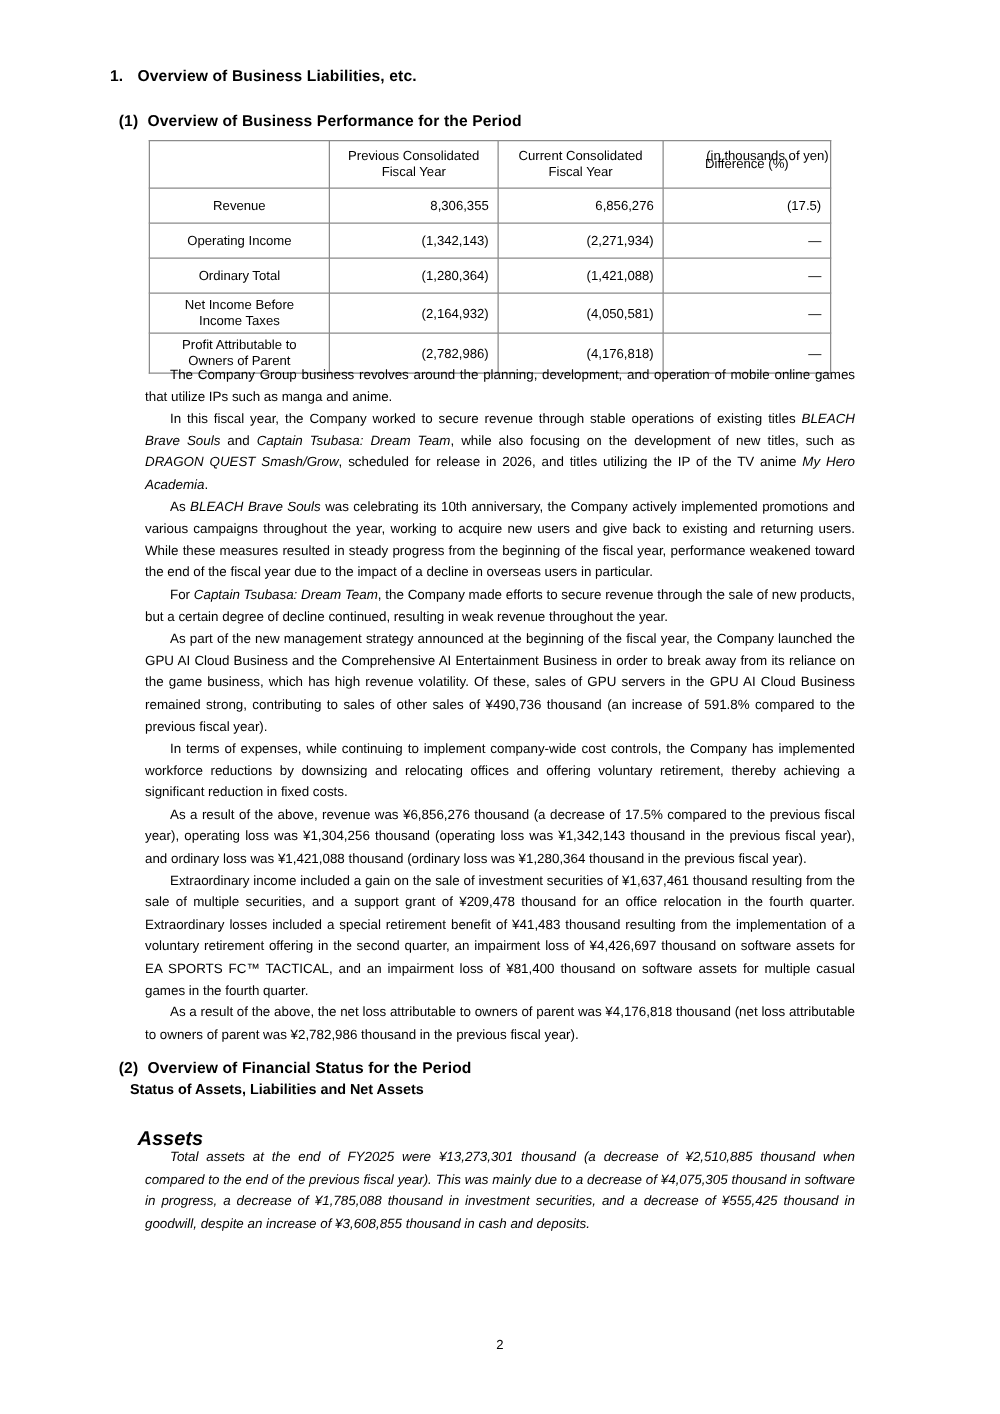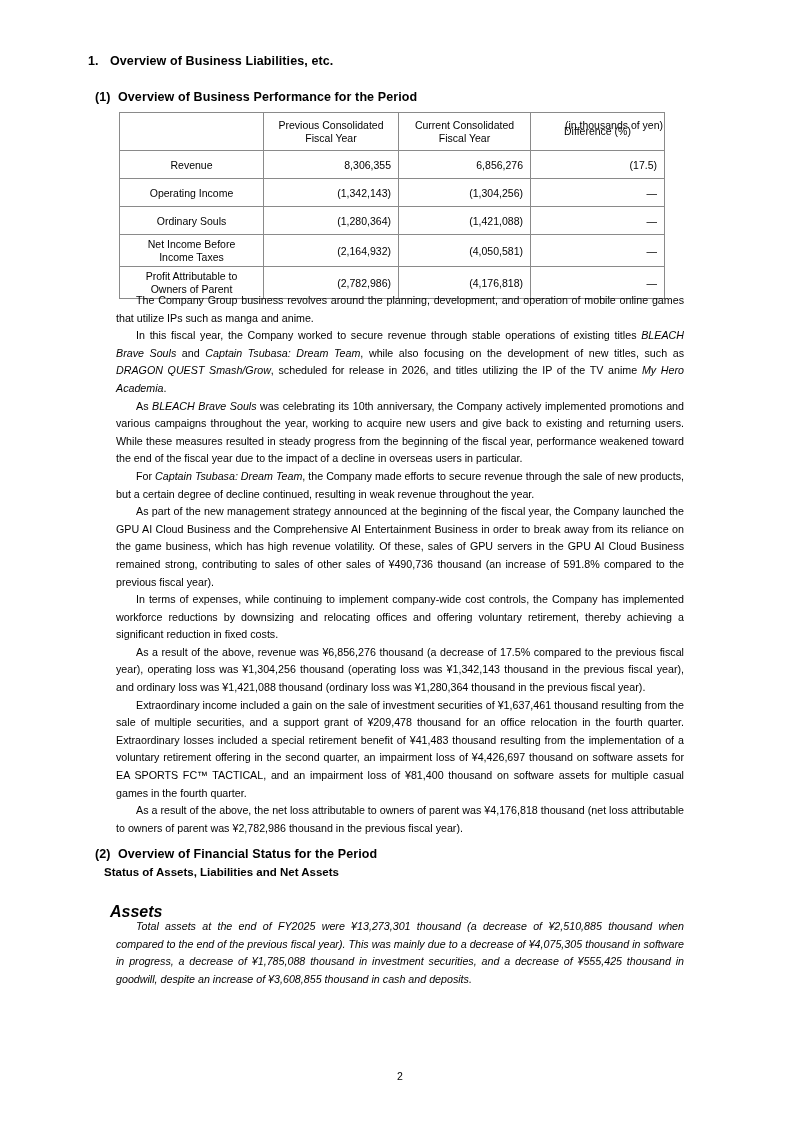--- a/index.html
+++ b/index.html
@@ -188,25 +188,25 @@
     <tbody>
       <tr class="tall">
         <td class="lbl one">Revenue</td>
         <td class="val">8,306,355</td>
         <td class="val">6,856,276</td>
         <td class="val">(17.5)</td>
       </tr>
       <tr class="tall">
         <td class="lbl one">Operating Income</td>
         <td class="val">(1,342,143)</td>
-        <td class="val">(1,304,256)</td>
+        <td class="val">(2,271,934)</td>
         <td class="val dash">—</td>
       </tr>
       <tr class="tall">
-        <td class="lbl one">Ordinary Souls</td>
+        <td class="lbl one">Ordinary Total</td>
         <td class="val">(1,280,364)</td>
         <td class="val">(1,421,088)</td>
         <td class="val dash">—</td>
       </tr>
       <tr class="short">
         <td class="lbl two">
           <span>Net Income Before</span><br>
           <span>Income Taxes</span>
         </td>
         <td class="val">(2,164,932)</td>

